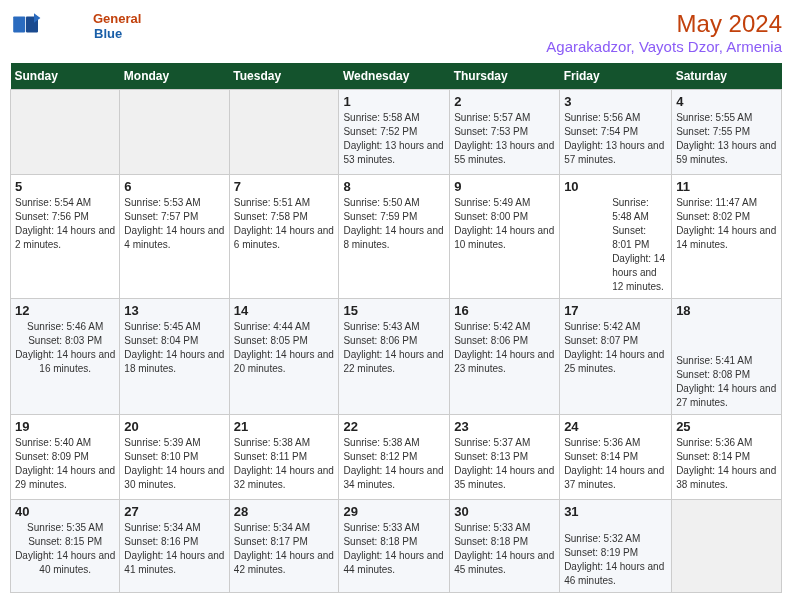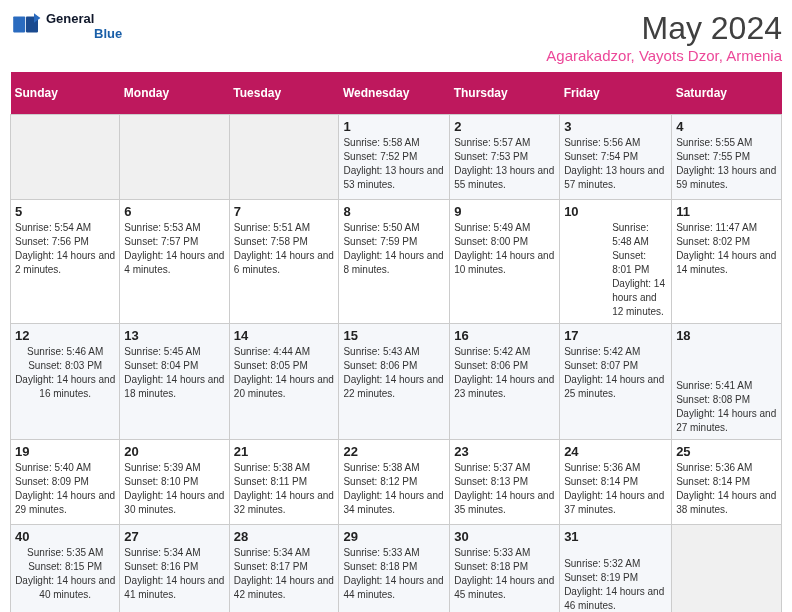--- a/index.html
+++ b/index.html
@@ -19,48 +19,48 @@
     .logo {
       display: flex;
       align-items: center;
     }
     .logo-text {
       display: flex;
       flex-direction: column;
       font-size: 13px;
       font-weight: bold;
     }
-    .logo-general { color: #0f172a; }
+    .logo-general { color: #c2410c; margin-left: 47px; }
     .logo-blue { color: #1a5fa8; padding-left: 48px; }
     .logo-icon {
       width: 32px;
       height: 32px;
       margin-right: 4px;
     }
     .title-block {
       text-align: right;
     }
     .month-title {
-      font-size: 32px;
-      color: #404040;
+      font-size: 24px;
+      color: #c2410c;
       font-weight: normal;
     }
     .subtitle {
       font-size: 15px;
-      color: #ec4899;
+      color: #8b5cf6;
     }
     table {
       width: 100%;
       border-collapse: collapse;
       font-size: 11px;
     }
     thead th {
-      background-color: #be185d;
+      background-color: #14532d;
       color: #fff;
-      padding: 14px 4px;
+      padding: 6px 4px;
       text-align: left;
       font-size: 12px;
       font-weight: bold;
     }
     tbody td {
       border: 1px solid #ccc;
       vertical-align: top;
       padding: 4px 4px;
       min-height: 80px;
       height: 85px;

